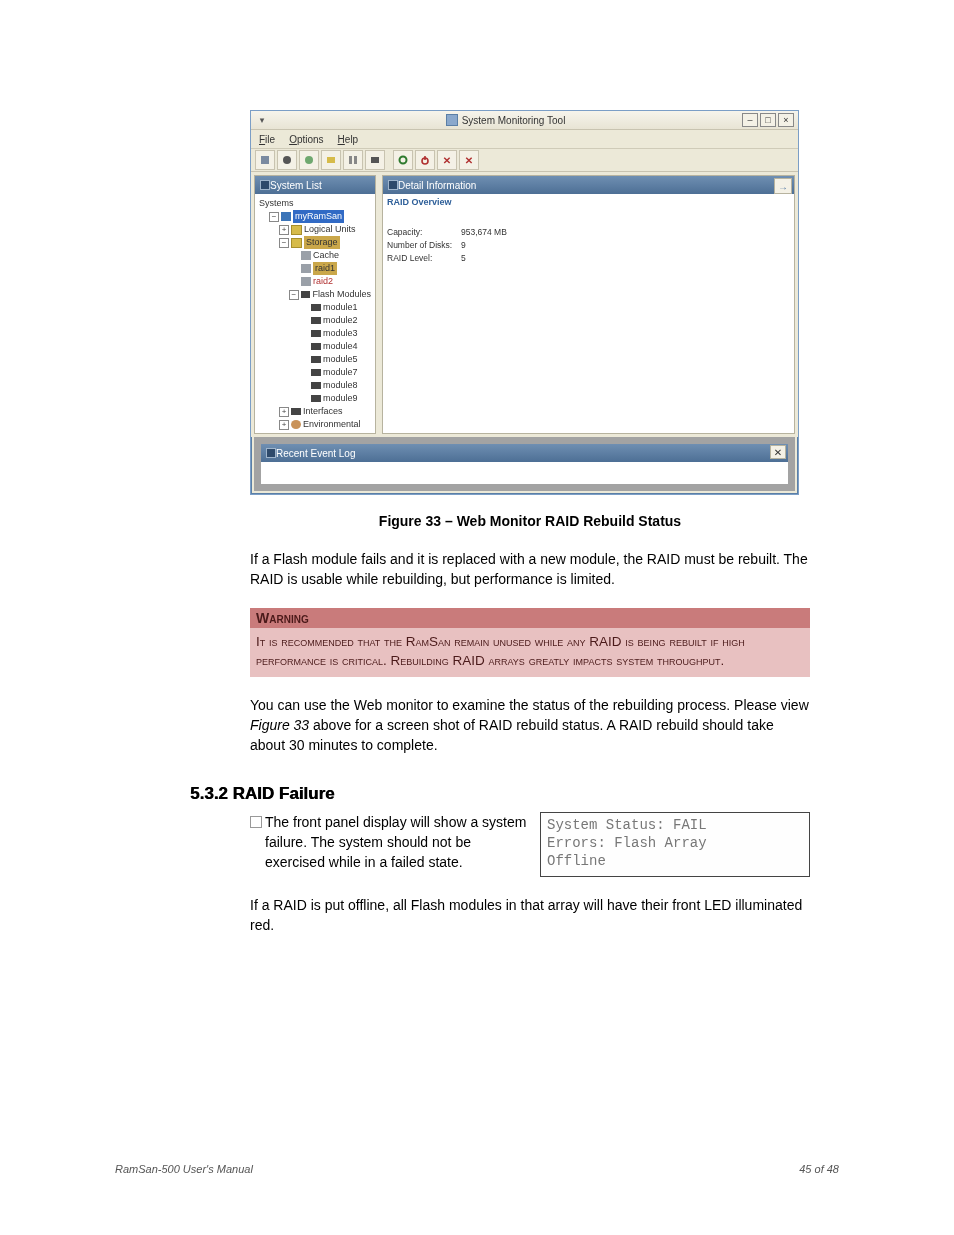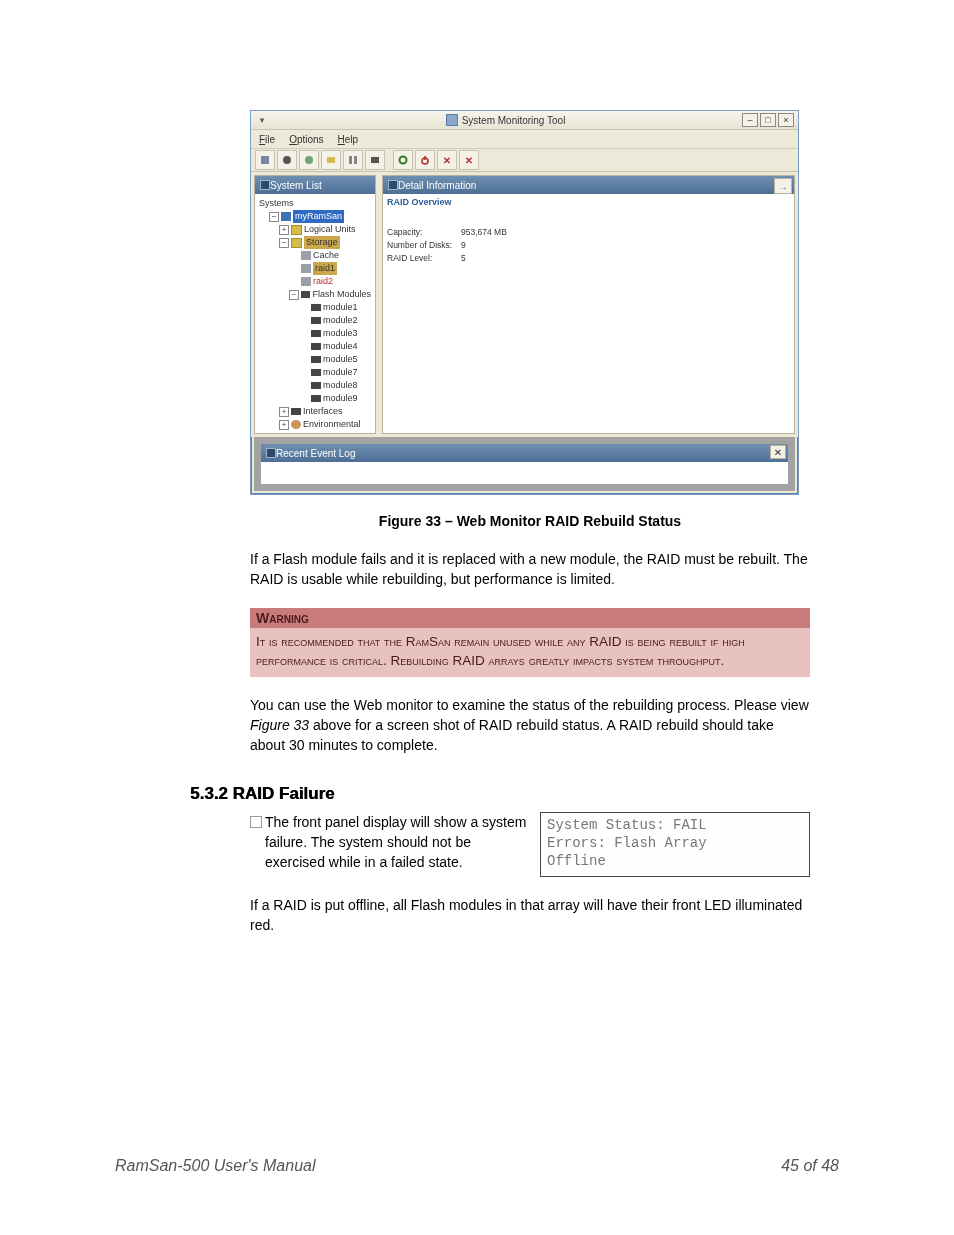--- a/index.html
+++ b/index.html
@@ -277,21 +277,21 @@
     line-height: 1.3;
     white-space: pre;
   }
   .footer {
     position: absolute;
     bottom: 60px;
     left: 115px;
     right: 115px;
     display: flex;
     justify-content: space-between;
-    font-size: 16px;
+    font-size: 11px;
     color: #555;
     font-style: italic;
     font-family: Verdana, sans-serif;
   }
 </style>
 </head>
 <body>
 
 <div class="page">
 

